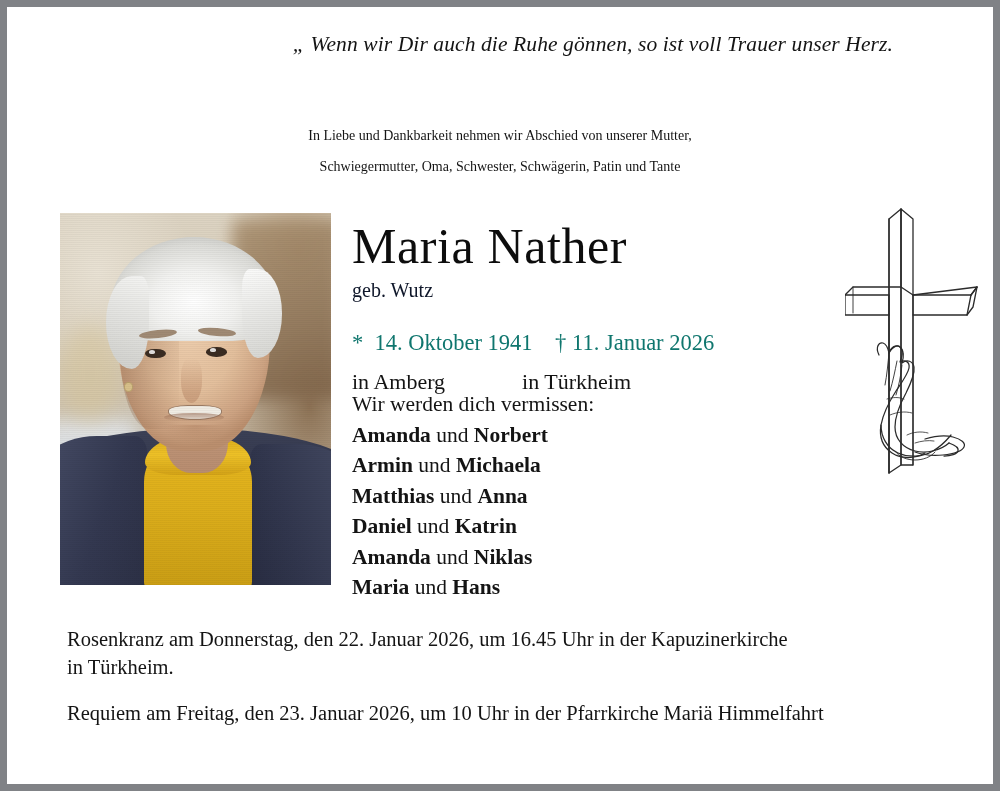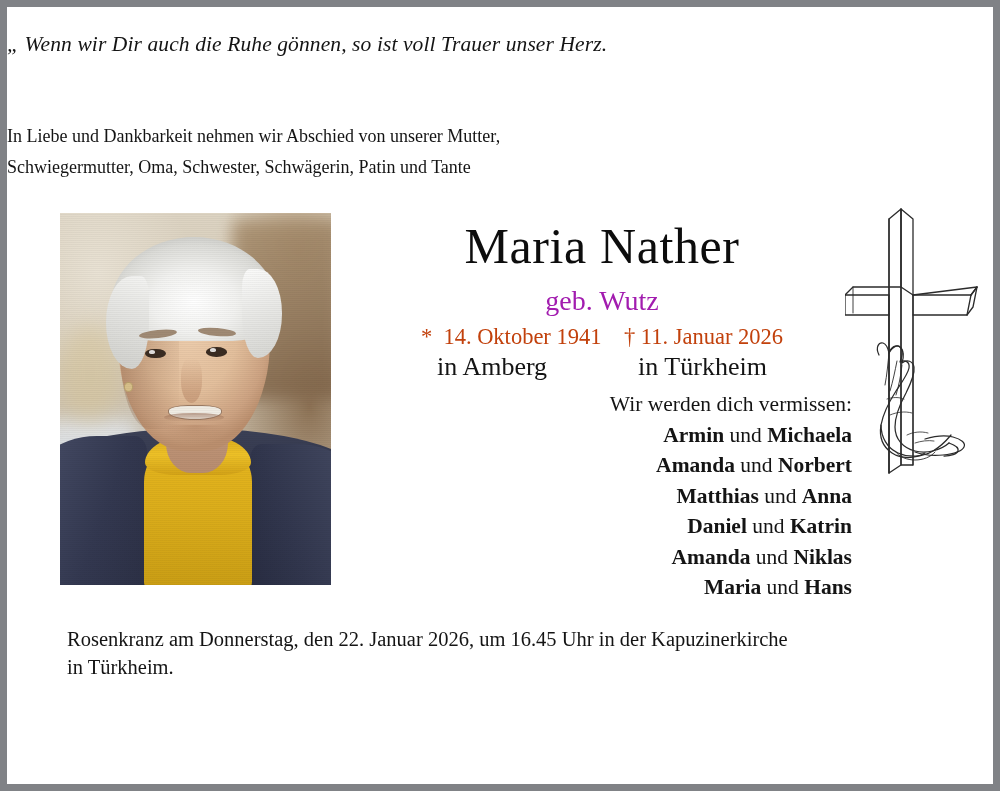--- a/index.html
+++ b/index.html
@@ -28,36 +28,37 @@
     width: 100%;
     height: 100%;
   }
 
   
   .quote {
     position: absolute;
     left: 0;
     top: 22px;
     width: 886px;
-    text-align: left;
+    text-align: right;
     font-style: italic;
     font-size: 21.5px;
     line-height: 30px;
     color: #141414;
     letter-spacing: 0.1px;
   }
   .quote .qline { display: block; white-space: pre; }
 
   
   .intro {
     position: absolute;
     left: 0;
     top: 114px;
     width: 986px;
-    font-size: 18px;
+    text-align: center;
+    font-size: 14px;
     line-height: 30.5px;
     color: #141414;
   }
   .intro .iline { display: block; white-space: pre; }
 
   
   .photo-wrap {
     position: absolute;
     left: 53px;
     top: 206px;
@@ -265,56 +266,55 @@
     background: repeating-linear-gradient(0deg, rgba(0,0,0,.035) 0 1px, rgba(255,255,255,0) 1px 2px);
     pointer-events: none;
   }
 
   
   .nameblock {
     position: absolute;
     left: 345px;
     top: 210px;
     width: 500px;
-    text-align: center;
   }
   .name {
     font-size: 50px;
     line-height: 58px;
     letter-spacing: 0.6px;
     color: #0d0d0d;
   }
   .maiden {
-    font-size: 28px;
+    font-size: 20px;
     line-height: 30px;
-    margin-top: 11px;
-    color: #a21caf;
+    margin-top: 0;
+    color: #0f172a;
   }
   .dates {
     font-size: 22.5px;
     line-height: 31px;
-    margin-top: 5px;
-    color: #c2410c;
+    margin-top: 22px;
+    color: #0f766e;
     white-space: pre;
   }
   .places {
-    font-size: 26px;
+    font-size: 22px;
     line-height: 30px;
-    margin-top: 0;
+    margin-top: 9px;
     color: #141414;
     white-space: pre;
   }
 
   
   .survivors {
     position: absolute;
     left: 345px;
     top: 382px;
     width: 500px;
-    text-align: right;
+    text-align: left;
   }
   .survivors-lead {
     font-size: 21.5px;
     line-height: 30.5px;
     color: #141414;
   }
   .survivor-row {
     font-size: 21.5px;
     line-height: 30.5px;
     color: #141414;
@@ -398,22 +398,22 @@
     <div class="nameblock">
       <div class="name">Maria Nather</div>
       <div class="maiden">geb. Wutz</div>
       <div class="dates">*  14. Oktober 1941    † 11. Januar 2026</div>
       <div class="places">in Amberg              in Türkheim</div>
     </div>
 
     <div class="survivors">
       <div class="survivors-lead">Wir werden dich vermissen:</div>
       <div>
+          <div class="survivor-row"><b>Amanda</b><span> und </span><b>Norbert</b></div>
           <div class="survivor-row"><b>Armin</b><span> und </span><b>Michaela</b></div>
-          <div class="survivor-row"><b>Amanda</b><span> und </span><b>Norbert</b></div>
           <div class="survivor-row"><b>Matthias</b><span> und </span><b>Anna</b></div>
           <div class="survivor-row"><b>Daniel</b><span> und </span><b>Katrin</b></div>
           <div class="survivor-row"><b>Amanda</b><span> und </span><b>Niklas</b></div>
           <div class="survivor-row"><b>Maria</b><span> und </span><b>Hans</b></div>
         </div>
     </div>
 
     <div class="illus">
       <svg viewBox="0 0 142 272" xmlns="http://www.w3.org/2000/svg" fill="none" stroke="#2b2b2b" stroke-width="1.3" stroke-linejoin="round" stroke-linecap="round">
 
@@ -467,17 +467,18 @@
         </g>
       </svg>
     </div>
 
     <div class="services">
       <div class="service-block">
         <span class="sline">Rosenkranz am Donnerstag, den 22. Januar 2026, um 16.45 Uhr in der Kapuzinerkirche</span>
         <span class="sline">in Türkheim.</span>
       </div>
       <div class="service-block">
+        <span class="sline">Requiem am Freitag, den 23. Januar 2026, um 10 Uhr in der Pfarrkirche Mariä Himmelfahrt</span>
       </div>
     </div>
 
   </div>
 </div>
 
 </body></html>

